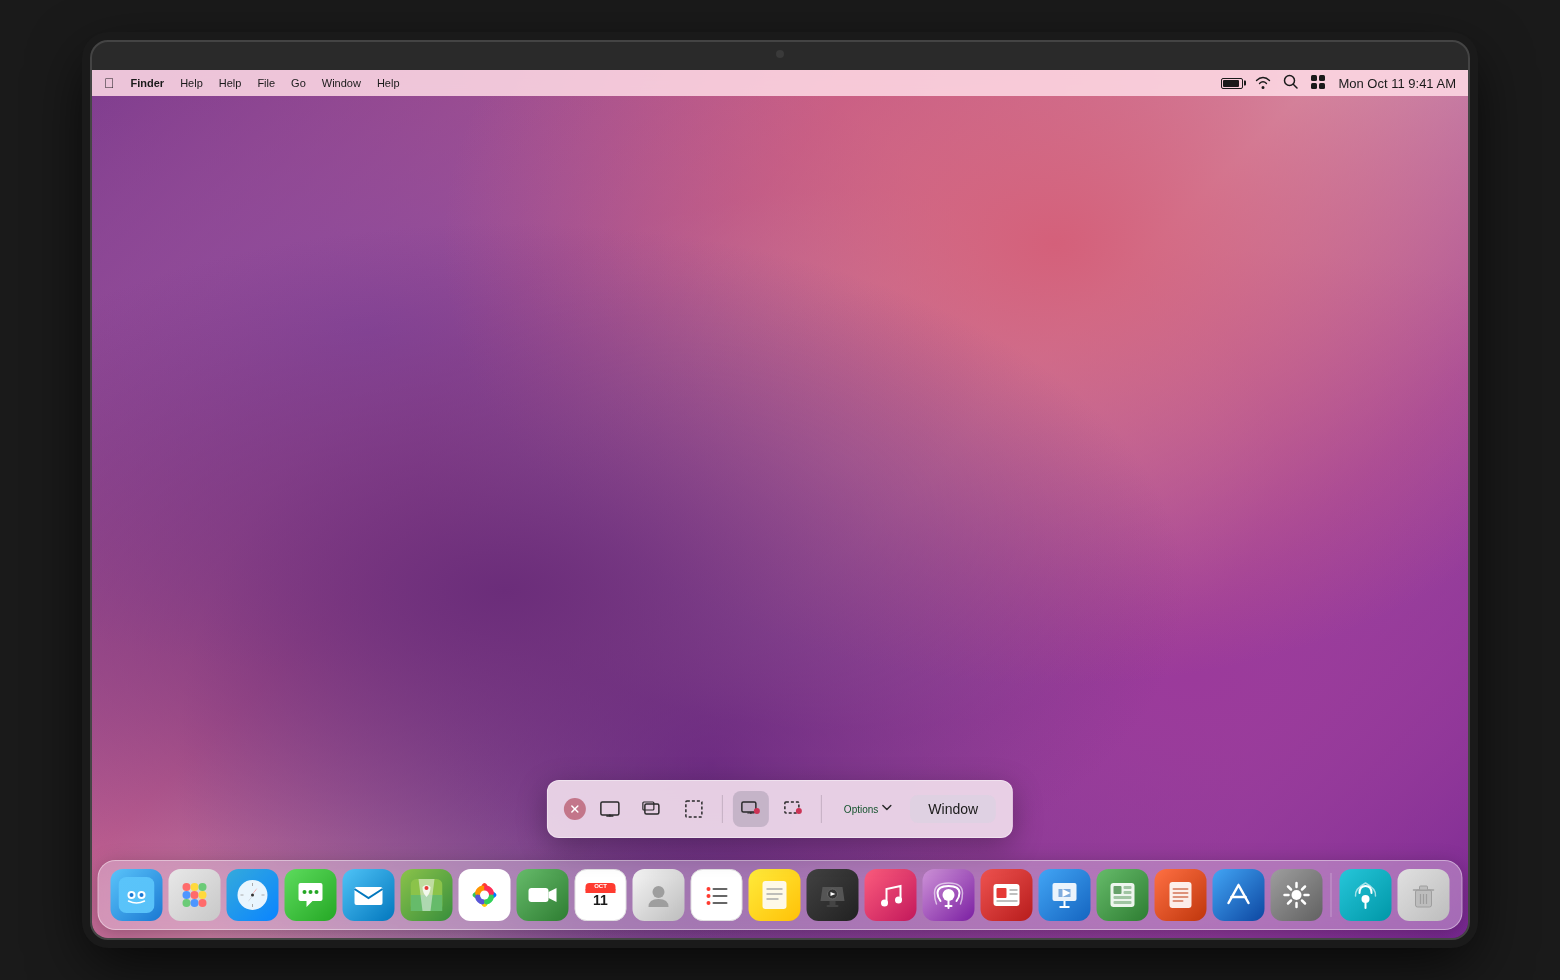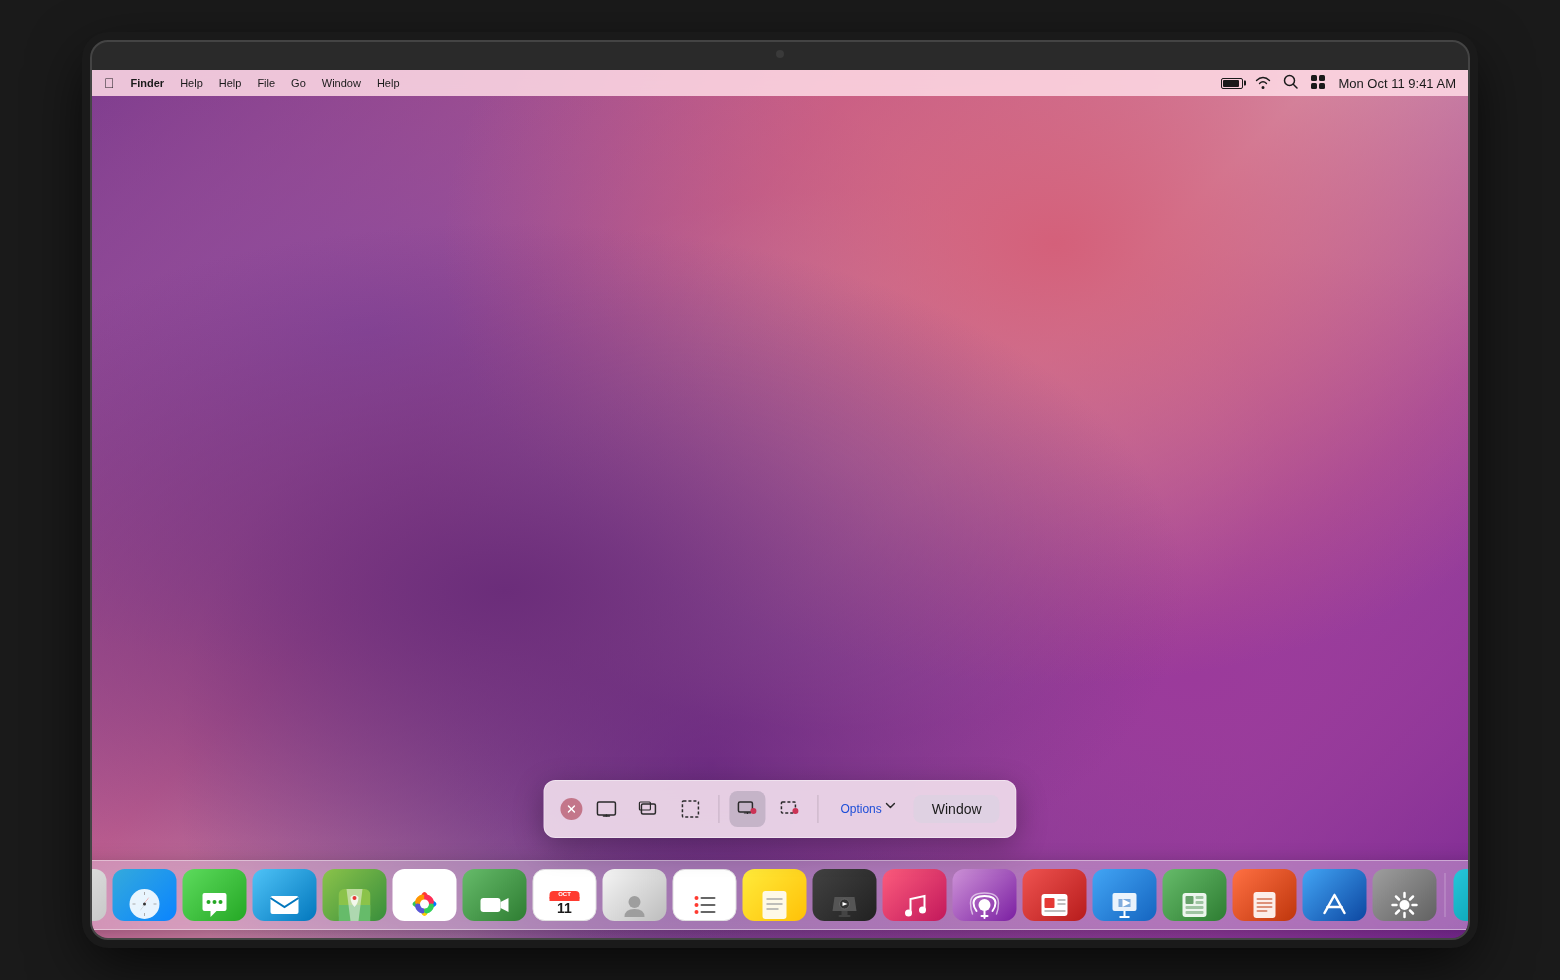--- a/index.html
+++ b/index.html
@@ -204,22 +204,22 @@
       font-size: 12px;
       border: none;
     }
 
     .options-btn {
       background: transparent;
       border: none;
       cursor: pointer;
       padding: 6px 12px;
       border-radius: 8px;
-      font-size: 12px;
-      color: #1d4ed8;
+      font-size: 10px;
+      color: #14532d;
       display: flex;
       align-items: flex-start;
       gap: 4px;
     }
 
     .record-btn {
       background: rgba(220,210,225,0.7);
       border: none;
       cursor: pointer;
       padding: 6px 18px;
@@ -241,25 +241,25 @@
       padding: 8px 12px;
       display: flex;
       align-items: center;
       gap: 6px;
       border: 1px solid rgba(255,255,255,0.4);
       box-shadow: 0 4px 20px rgba(0,0,0,0.25);
       z-index: 150;
     }
 
     .dock-icon {
-      width: 64px;
+      width: 52px;
       height: 52px;
       border-radius: 12px;
       display: flex;
-      align-items: flex-end;
+      align-items: center;
       justify-content: center;
       cursor: pointer;
       font-size: 28px;
       position: relative;
       flex-shrink: 0;
     }
 
     
     .finder { background: linear-gradient(135deg, #5ac4fa 0%, #1a78d2 100%); }
     .launchpad { background: linear-gradient(135deg, #f5f5f5 0%, #e0e0e0 100%); }

